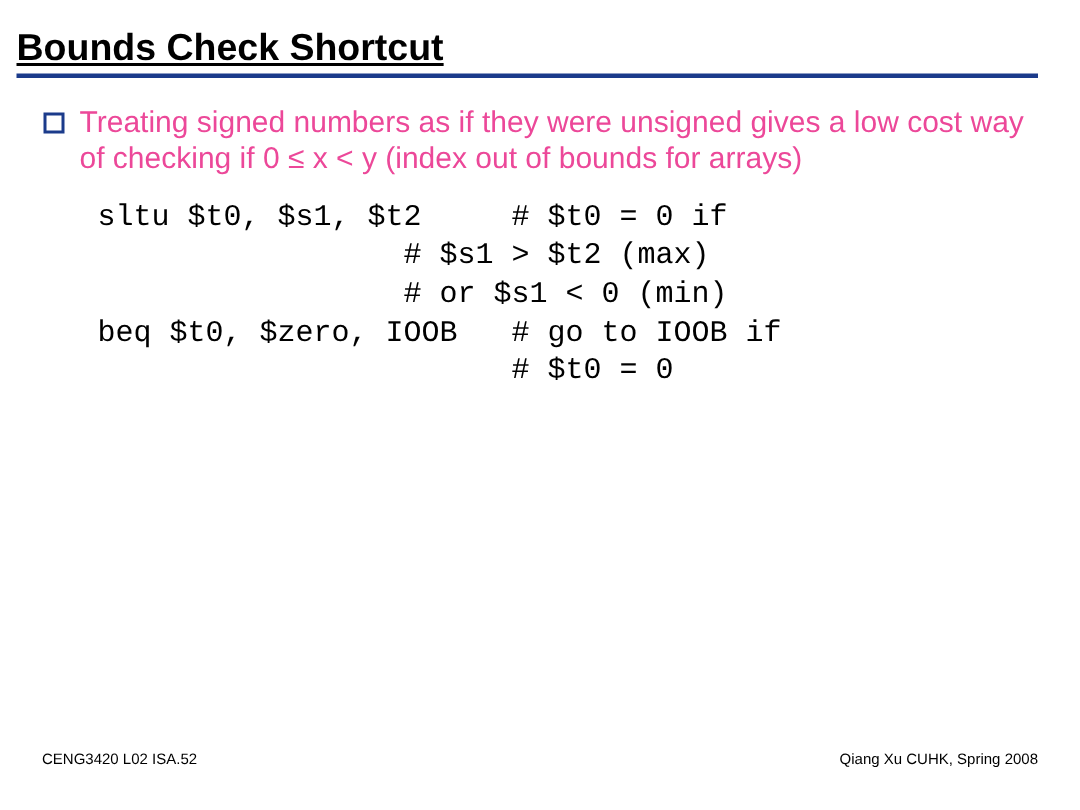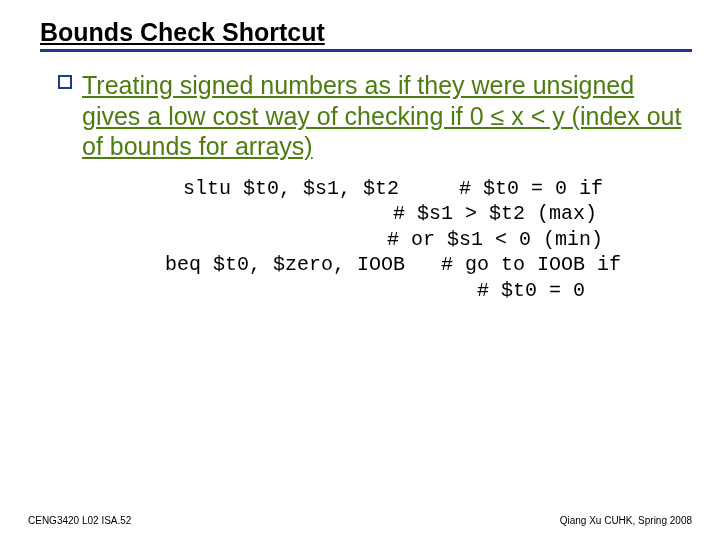--- a/index.html
+++ b/index.html
@@ -6,21 +6,21 @@
     margin: 0;
     padding: 0;
     width: 720px;
     height: 540px;
     font-family: Arial, Helvetica, sans-serif;
     background: #fff;
     position: relative;
     box-sizing: border-box;
   }
   .slide {
-    padding: 18px 28px 0 40px;
+    padding: 18px 28px 0 11px;
     box-sizing: border-box;
     height: 100%;
     position: relative;
   }
   .title {
     font-size: 25px;
     font-weight: bold;
     color: #000;
     text-decoration: underline;
     padding-bottom: 2px;
@@ -38,37 +38,35 @@
   .bullet-icon {
     width: 14px;
     height: 14px;
     border: 2px solid #1b3b8b;
     box-sizing: border-box;
     flex: 0 0 14px;
     margin-top: 5px;
     margin-right: 10px;
   }
   .bullet-text {
-    font-size: 25px;
+    font-size: 20px;
     line-height: 1.22;
-    color: #4d7c0f;
-    text-decoration: underline;
+    color: #ec4899;
   }
   .code-block {
     font-family: "Courier New", Courier, monospace;
     font-size: 20px;
     line-height: 1.28;
     color: #000;
     white-space: pre;
     margin: 14px 0 34px 42px;
-    text-align: center;
   }
   .footer {
     position: absolute;
-    bottom: 14px;
+    bottom: 28px;
     left: 28px;
     right: 28px;
     display: flex;
     justify-content: space-between;
     font-size: 10px;
     color: #000;
   }
 </style>
 </head>
 <body>

